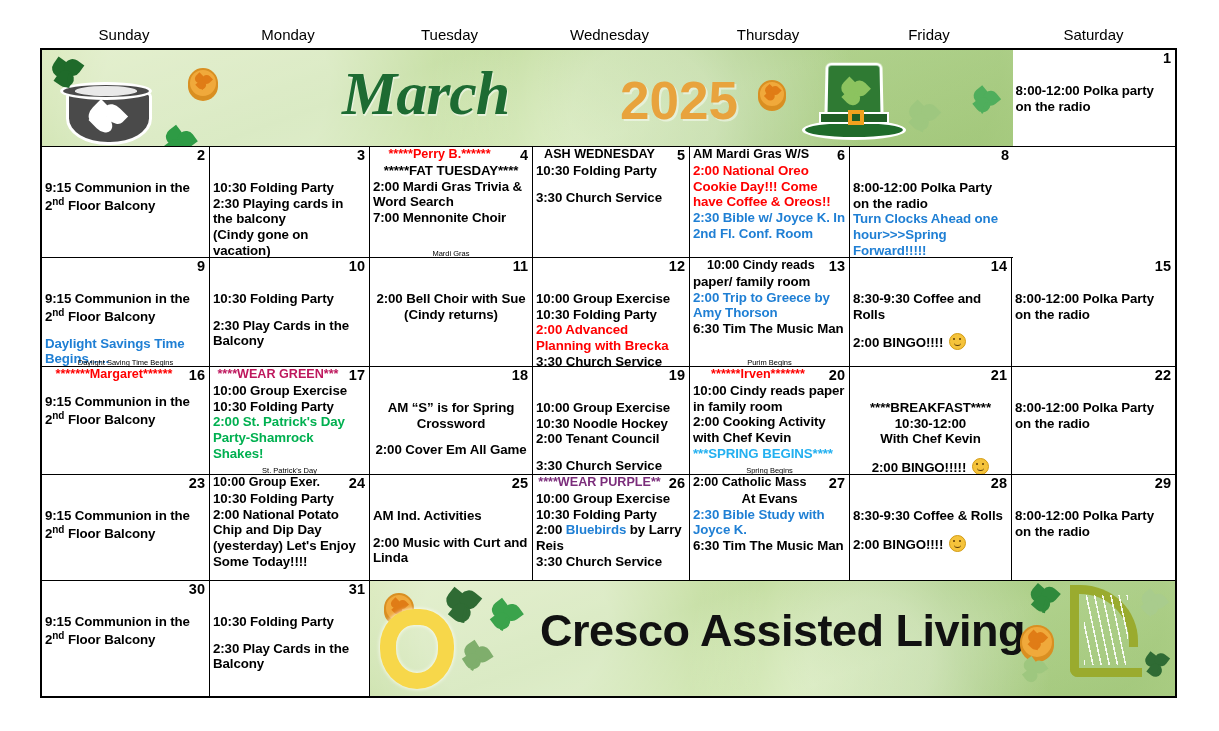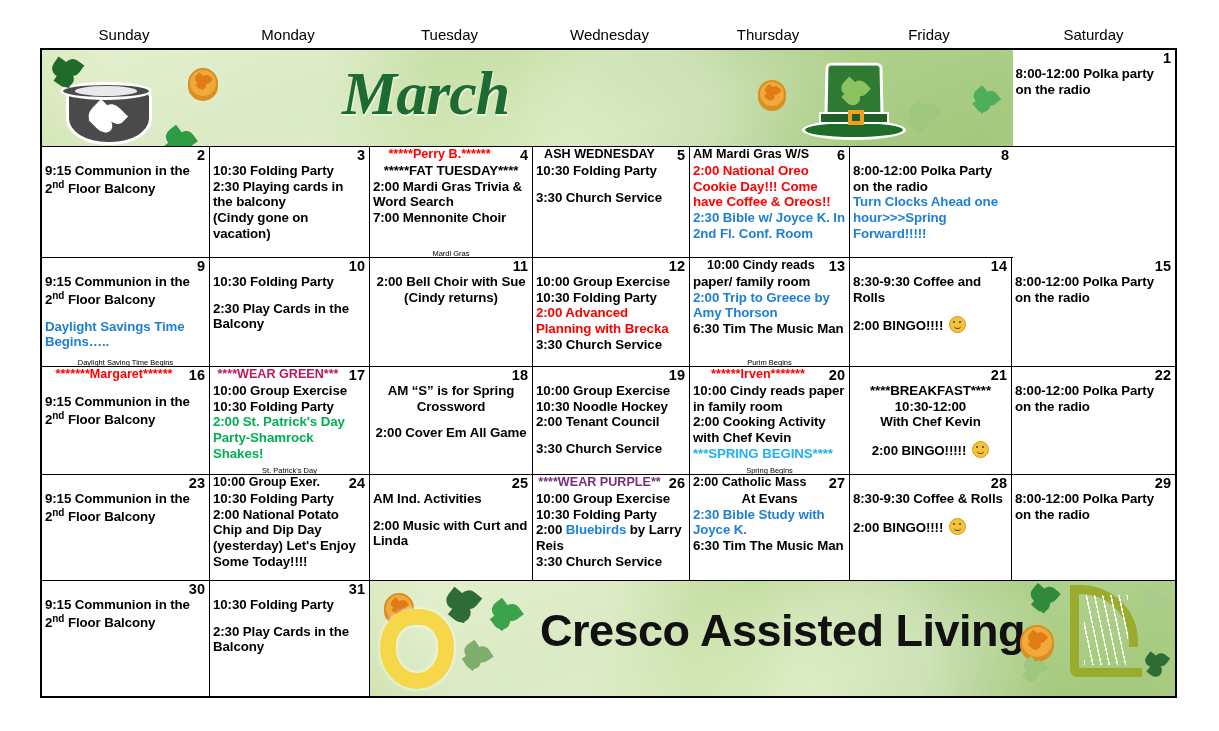--- a/index.html
+++ b/index.html
@@ -35,21 +35,21 @@
   .cell.c1{width:160px;}
   .cell.c2{width:163px;}
   .cell.c3{width:157px;}
   .cell.c4{width:160px;}
   .cell.c5{width:162px;}
   .cell.c6{width:163px;}
 
   .daynum{position:absolute;top:0px;right:4px;font-size:14.5px;font-weight:bold;color:#000;line-height:1.15;}
   .banner-note{position:absolute;left:3px;right:3px;bottom:-1px;text-align:center;font-size:7.5px;color:#000;line-height:1.1;font-weight:400;}
 
-  .evlist{margin-top:15px;line-height:1.18;}
+  .evlist{margin-top:32px;line-height:1.18;}
   .ev{font-size:13.3px;font-weight:bold;color:#000;letter-spacing:-0.1px;white-space:pre-wrap;}
   .ev.red{color:#ff0000;}
   .ev.blue{color:#1f7fd4;}
   .ev.green{color:#00b050;}
   .ev.cyan{color:#23b0f0;}
   .ev.center{text-align:center;}
   .ev.gap{height:11px;}
   .ev .blue{color:#1f7fd4;}
   .ev .sup{font-size:10px;vertical-align:super;}
 
@@ -168,20 +168,21 @@
           </span>
           <span class="coin" style="left:146px;top:18px;width:26px;height:26px;">
             <span class="clover cl" style="width:64%;height:64%;left:18%;top:14%;color:#e07c16">
               <span class="l1"></span>
               <span class="l2"></span>
               <span class="l3"></span>
               <span class="stem"></span>
             </span>
           </span>
           <span class="title-march">March</span>
+          <span class="title-year">2025</span>
           <span class="coin" style="left:716px;top:30px;width:24px;height:24px;">
             <span class="clover cl" style="width:64%;height:64%;left:18%;top:14%;color:#e07c16">
               <span class="l1"></span>
               <span class="l2"></span>
               <span class="l3"></span>
               <span class="stem"></span>
             </span>
           </span>
           <span class="hat" style="left:760px;top:12px;width:104px;height:78px;">
             <span class="crown"></span>

